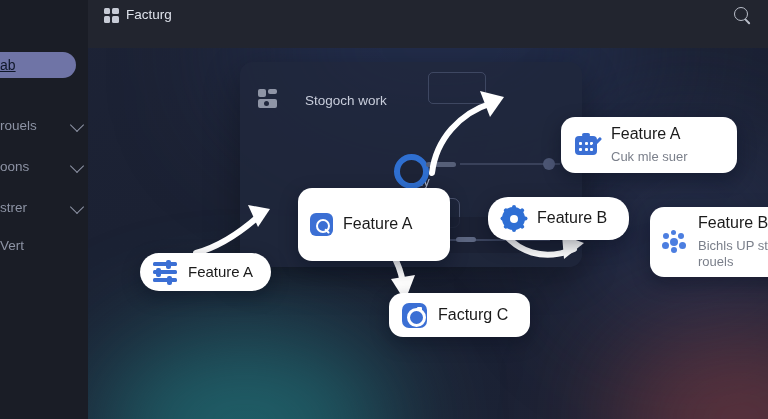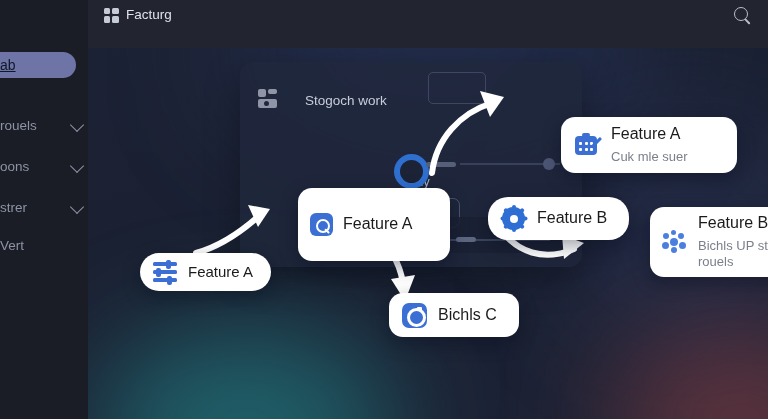--- a/index.html
+++ b/index.html
@@ -263,21 +263,21 @@
     </div>
 
     <div class="card" id="card-c">
       <span class="ic">
         <span class="ic-sq cam-g">
             <span class="ring"></span>
             <span class="nub"></span>
           </span>
       </span>
       <span class="txtwrap">
-        <span class="ttl big">Bichls C</span>
+        <span class="ttl big">Facturg C</span>
       </span>
     </div>
 
     <div class="card pill" id="card-b-pill">
       <span class="ic">
         <span class="gear-g">
           <span class="outer"></span>
           <span class="tooth"></span>
             <span class="tooth b"></span>
           <span class="tooth c"></span>

